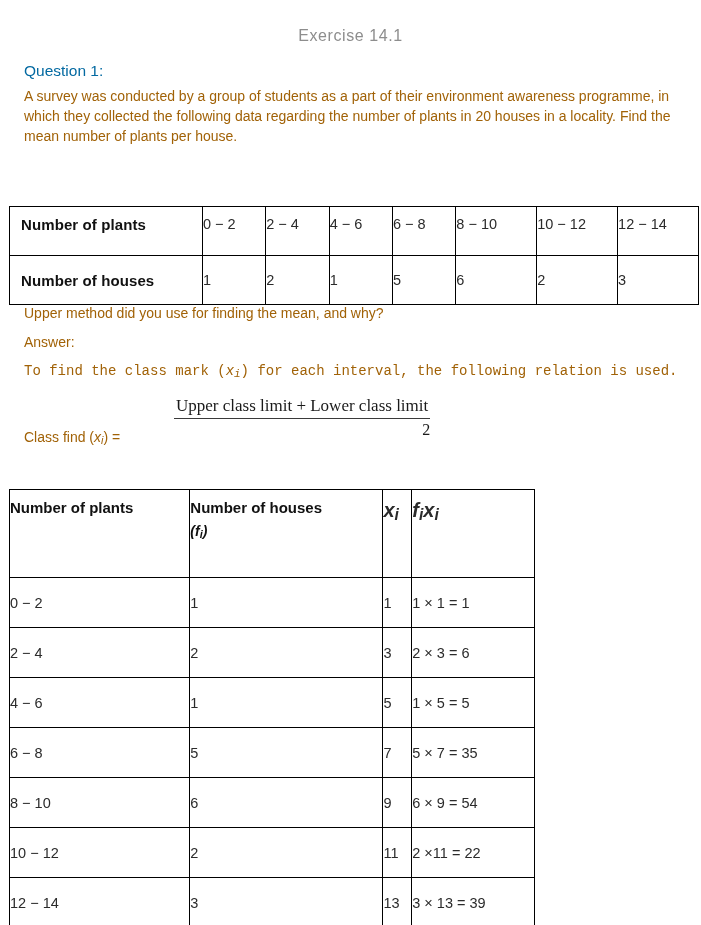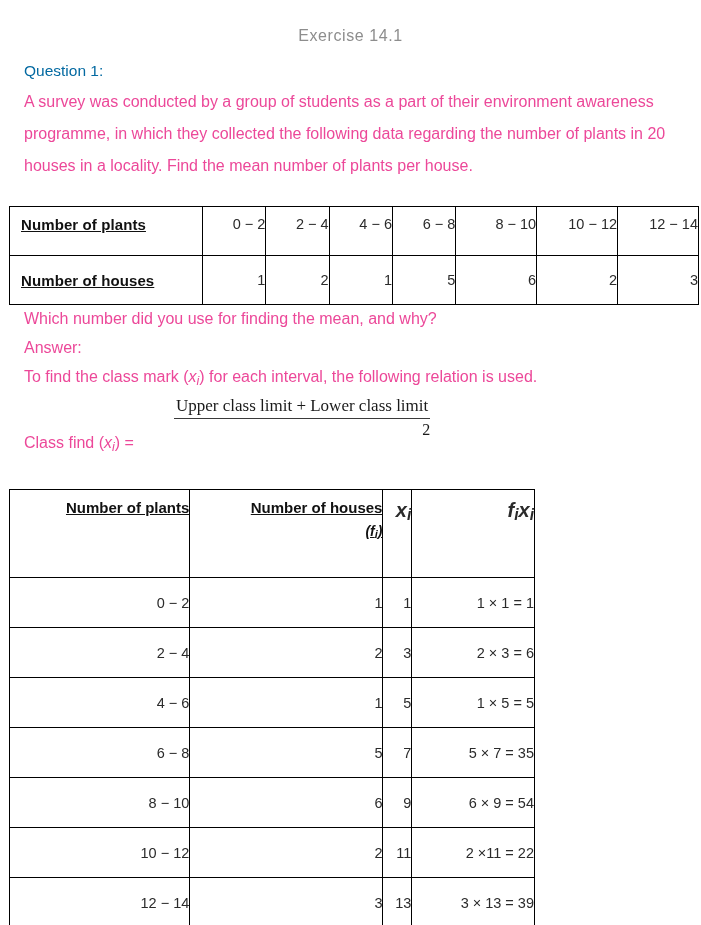--- a/index.html
+++ b/index.html
@@ -37,31 +37,31 @@
     top: 62px;
     left: 24px;
     font-size: 15.5px;
     color: #0369a1;
   }
 
   
   .para {
     position: absolute;
     left: 24px;
-    font-size: 16px;
-    line-height: 32px;
-    color: #ec4899;
+    font-size: 14px;
+    line-height: 20px;
+    color: #a16207;
   }
   #intro-para {
     top: 86px;
     width: 660px;
   }
   #method-question { top: 303px; }
   #answer-label    { top: 332px; }
-  #classmark-intro { top: 361px; }
+  #classmark-intro { top: 361px; font-family: Liberation Mono, monospace; }
   #classmark-line  { top: 427px; }
   #xifixi-line     { top: 456px; }
 
   .sub { font-size: 0.78em; vertical-align: -0.22em; }
   .ital { font-style: italic; }
 
   
   .fraction {
     position: absolute;
     top: 396px;
@@ -84,27 +84,26 @@
   
   table {
     border-collapse: collapse;
     position: absolute;
     background: #fff;
   }
   table td {
     border: 1.6px solid #000;
     font-size: 14.5px;
     color: #2b2b2b;
-    text-align: right;
+    text-align: left;
     padding: 0;
   }
   table td.hdr {
     font-weight: bold;
     color: #111;
-    text-decoration: underline;
   }
 
   
   #table-plants-summary {
     top: 206px;
     left: 9px;
     width: 690px;
   }
   #table-plants-summary td {
     height: 48px;
@@ -190,21 +189,21 @@
         <td class="cls-narrow">2</td>
         <td class="cls-narrow">1</td>
         <td class="cls-narrow">5</td>
         <td class="cls-wide">6</td>
         <td class="cls-wide">2</td>
         <td class="cls-wide">3</td>
       </tr>
     </tbody>
   </table>
 
-  <div class="para" id="method-question">Which number did you use for finding the mean, and why?</div>
+  <div class="para" id="method-question">Upper method did you use for finding the mean, and why?</div>
 
   <div class="para" id="answer-label">Answer:</div>
 
   <div class="para" id="classmark-intro"><span>To find the class mark (</span><span class="ital">x</span><span class="sub ital">i</span><span>) for each interval, the following relation is used.</span></div>
 
   <div class="fraction">
     <div class="numerator">Upper class limit +  Lower class limit</div>
     <div class="denominator">2</div>
   </div>
 

